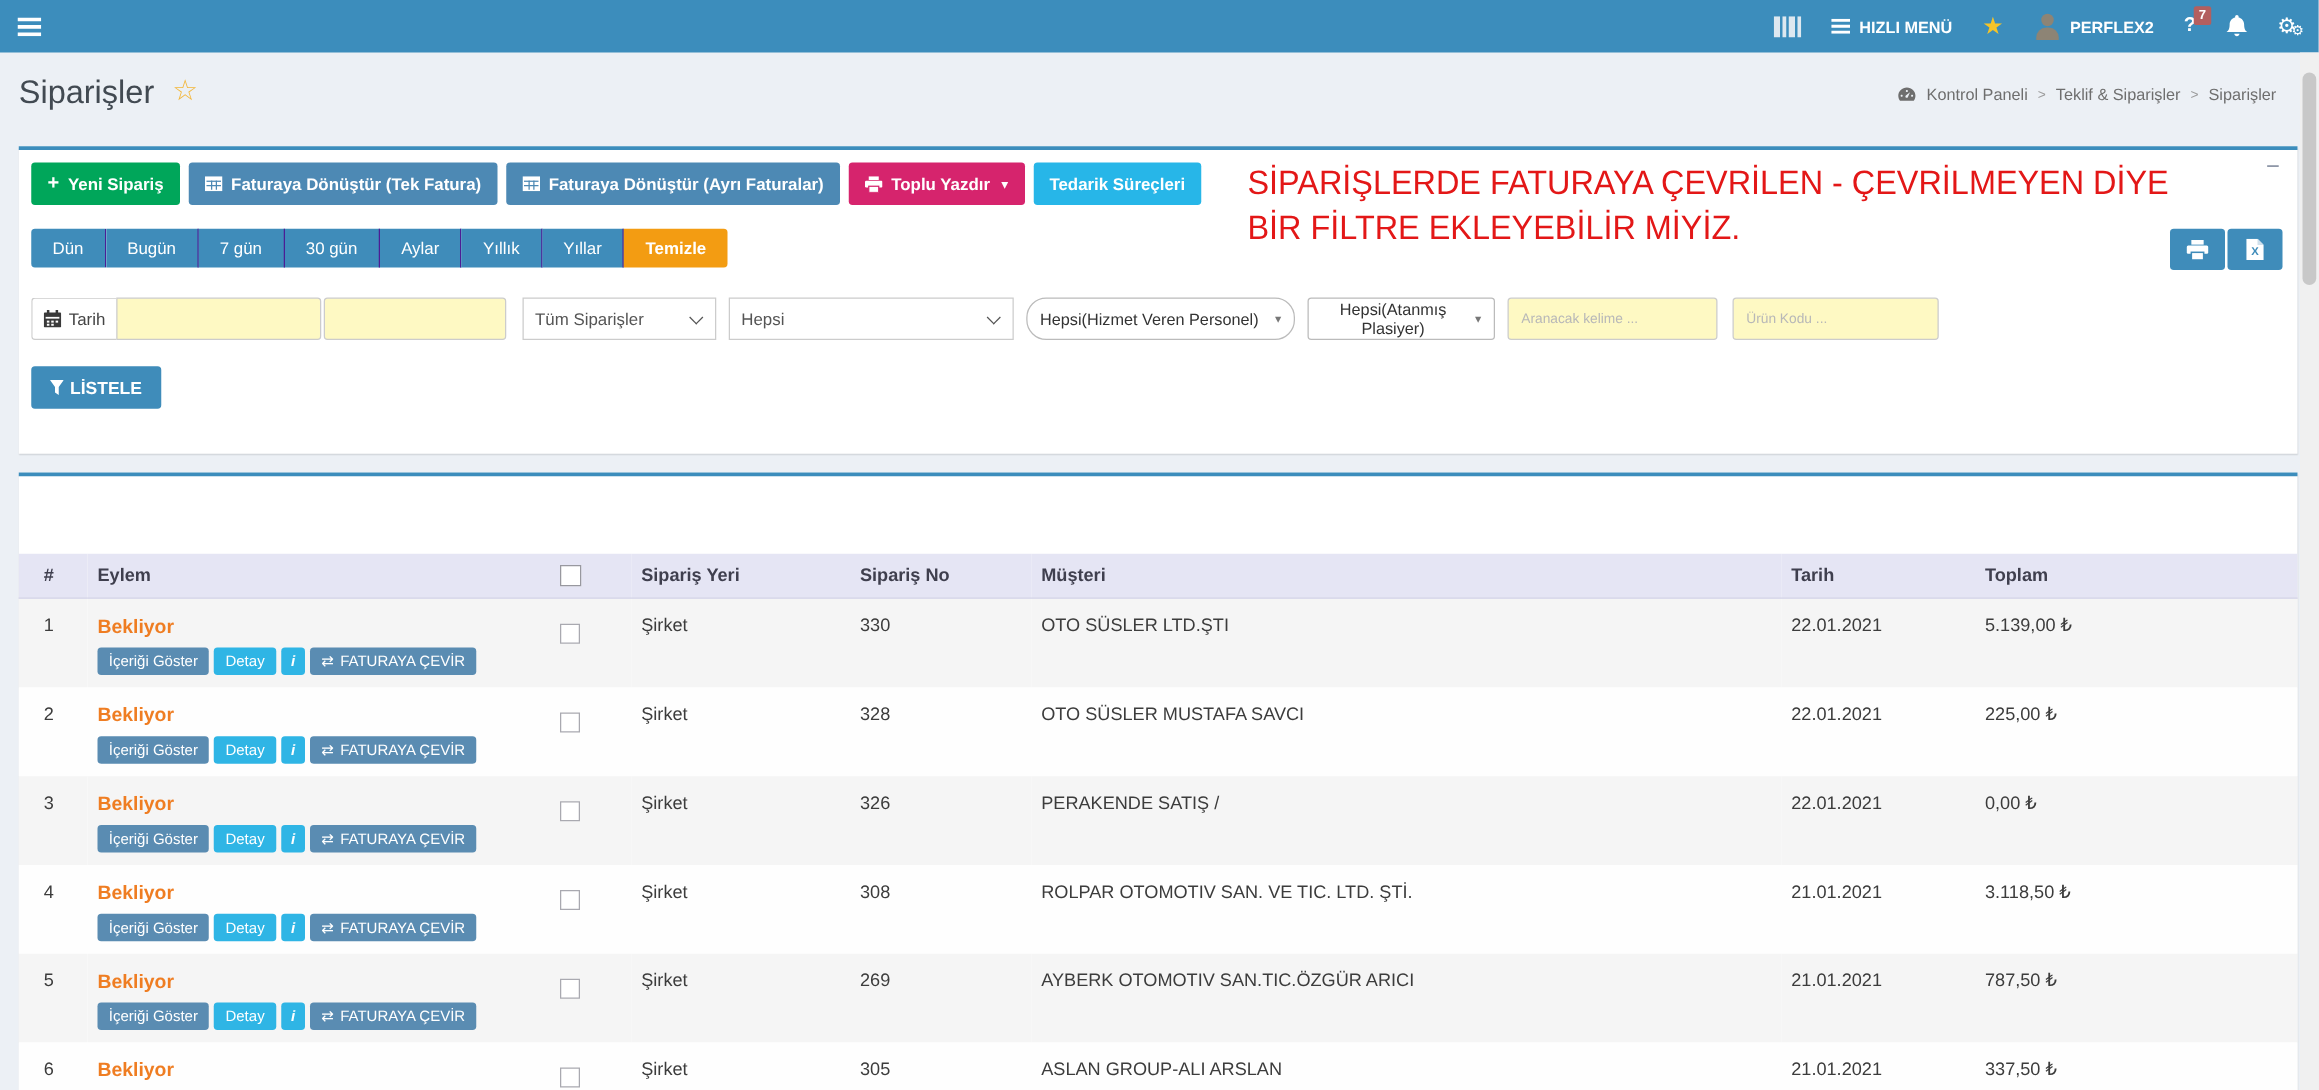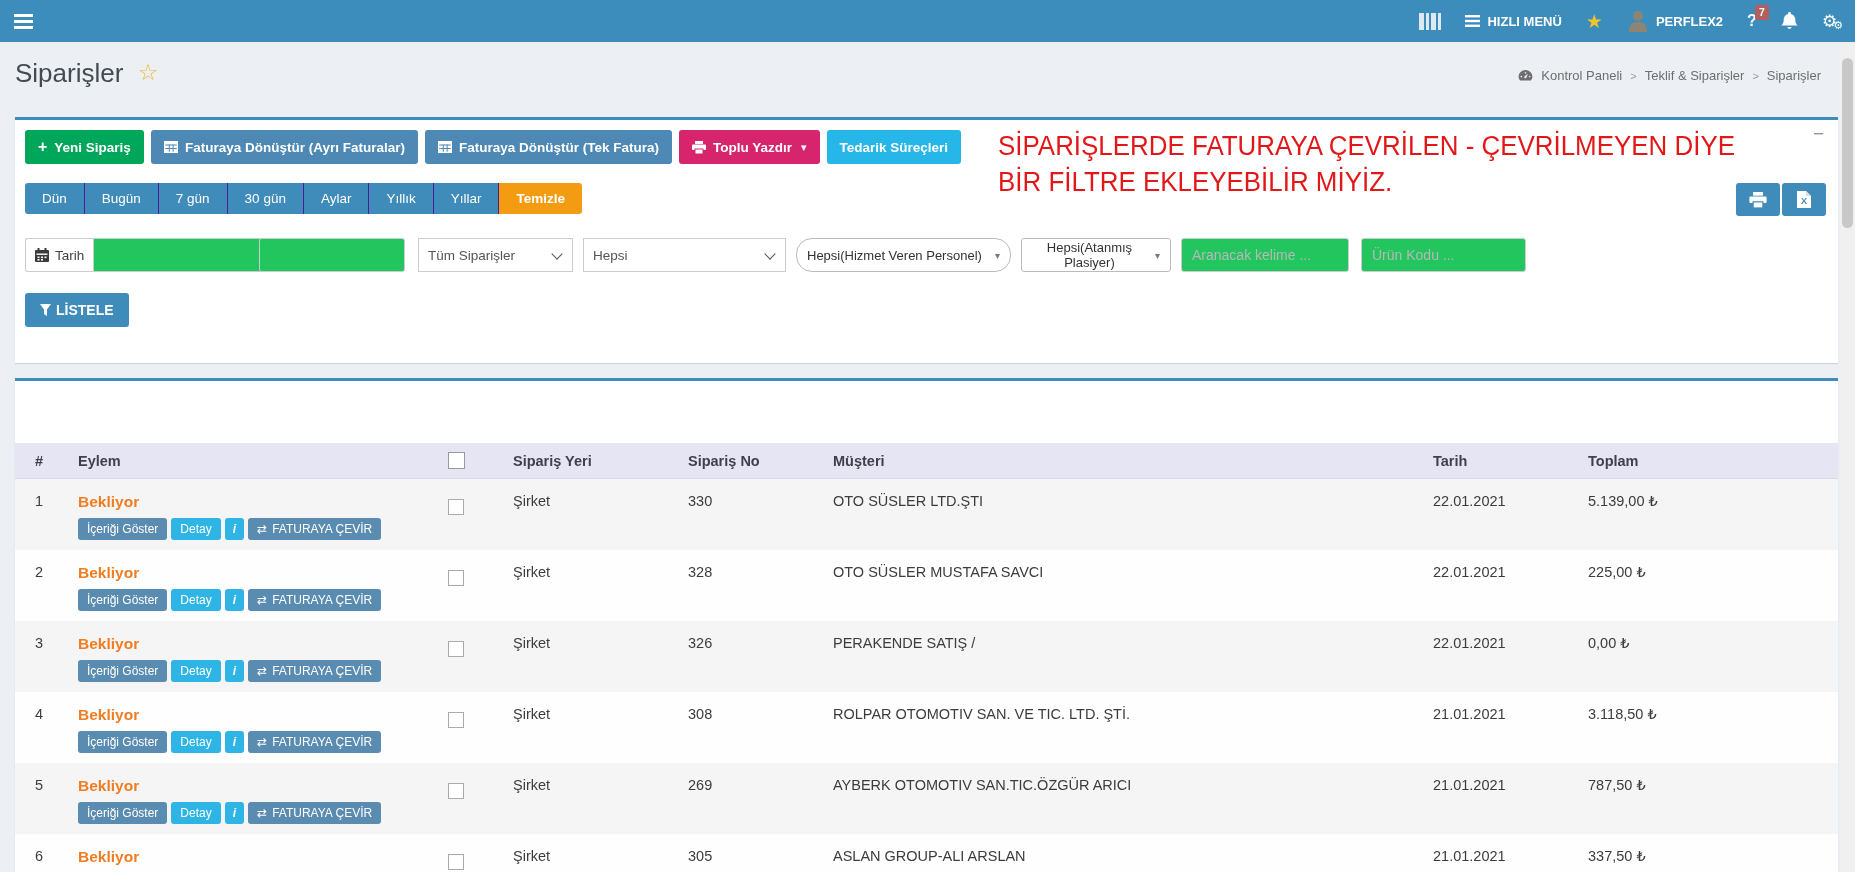--- a/index.html
+++ b/index.html
@@ -61,21 +61,21 @@
   .btn-group .dbtn.orange { background:#f39c12; border-right:none; border-radius:0 3px 3px 0; font-weight:700; }
   .export-group { margin-left:auto; display:flex; gap:2px; }
   .export-btn { width:44px; height:33px; background:#3f8cba; border:none; border-radius:3px; cursor:pointer;
     display:flex; align-items:center; justify-content:center; }
 
   
   .filter-row { margin-top:22px; display:flex; align-items:flex-start; }
   .input-group { display:flex; height:34px; }
   .addon { display:flex; align-items:center; gap:6px; padding:0 9px; border:1px solid #ccc; border-right:none;
     background:#fff; font-size:13.5px; color:#444; border-radius:3px 0 0 3px; }
-  .txt { height:34px; border:1px solid #ccc; background:#22c55e; padding:0 10px; font-size:14px; color:#444;
+  .txt { height:34px; border:1px solid #ccc; background:#fef9c3; padding:0 10px; font-size:11px; color:#444;
     font-family:inherit; border-radius:0; }
   .txt.rounded { border-radius:3px; }
   .txt::placeholder { color:#b8b8b8; }
   .sel-wrap { position:relative; height:34px; }
   .sel-wrap select { width:100%; height:34px; border:1px solid #ccc; background:#fff; font-size:13.5px; color:#555;
     font-family:inherit; appearance:none; -webkit-appearance:none; padding:0 26px 0 9px; border-radius:0; }
   .sel-wrap::after { content:""; position:absolute; right:12px; top:12px; width:7px; height:7px;
     border-right:1.7px solid #555; border-bottom:1.7px solid #555; transform:rotate(45deg); pointer-events:none; }
   .drop-btn { height:34px; background:#fff; border:1px solid #bbb; border-radius:3px; font-size:13px; color:#333;
     font-family:inherit; cursor:pointer; display:inline-flex; align-items:center; justify-content:space-between; padding:0 10px; }
@@ -192,31 +192,31 @@
       <span>Yeni Sipariş</span>
     </button>
     <button class="btn btn-steel">
       <svg width="14" height="12" viewBox="0 0 14 12">
         <rect x="0" y="0" width="14" height="12" fill="#fff"></rect>
           <rect x="1.2" y="3.5" width="11.6" height="1" fill="#4d89b4"></rect>
         <rect x="1.2" y="7" width="11.6" height="1" fill="#4d89b4"></rect>
           <rect x="4.8" y="3.5" width="1" height="7.3" fill="#4d89b4"></rect>
         <rect x="8.6" y="3.5" width="1" height="7.3" fill="#4d89b4"></rect>
       </svg>
-      <span>Faturaya Dönüştür (Ayrı Faturalar)</span>
+      <span>Faturaya Dönüştür (Tek Fatura)</span>
     </button>
     <button class="btn btn-steel">
       <svg width="14" height="12" viewBox="0 0 14 12">
         <rect x="0" y="0" width="14" height="12" fill="#fff"></rect>
           <rect x="1.2" y="3.5" width="11.6" height="1" fill="#4d89b4"></rect>
         <rect x="1.2" y="7" width="11.6" height="1" fill="#4d89b4"></rect>
           <rect x="4.8" y="3.5" width="1" height="7.3" fill="#4d89b4"></rect>
         <rect x="8.6" y="3.5" width="1" height="7.3" fill="#4d89b4"></rect>
       </svg>
-      <span>Faturaya Dönüştür (Tek Fatura)</span>
+      <span>Faturaya Dönüştür (Ayrı Faturalar)</span>
     </button>
     <button class="btn btn-pink">
       <svg width="14" height="13" viewBox="0 0 14 13">
         <rect x="3" y="0" width="8" height="3" fill="#fff"></rect>
           <rect x="0" y="3.6" width="14" height="5.4" rx="1" fill="#fff"></rect>
         <rect x="3" y="8" width="8" height="5" fill="#fff" stroke="#d6246d" stroke-width="1"></rect>
       </svg>
       <span>Toplu Yazdır</span>
       <span class="caret">▾</span>
     </button>
@@ -272,21 +272,21 @@
       </span>
       <input class="txt" style="flex: 1 1 0%; border-radius: 0px 3px 3px 0px;">
     </div>
     <input class="txt rounded" style="width: 146px; margin-left: 4px;">
 
     <div class="sel-wrap" style="width:155px; margin-left:13px;">
       <select>
         <option>Tüm Siparişler</option>
       </select>
     </div>
-    <div class="sel-wrap" style="width:203px; margin-left:10px;border-radius:13px;">
+    <div class="sel-wrap" style="width:228px; margin-left:10px;border-radius:13px;">
       <select>
         <option>Hepsi</option>
       </select>
     </div>
 
     <button class="drop-btn" style="width:215px; margin-left:10px;border-radius:16px;">
       <span>Hepsi(Hizmet Veren Personel)</span>
       <span class="dcaret">▾</span>
     </button>
     <button class="drop-btn" style="width:150px; margin-left:10px;">

